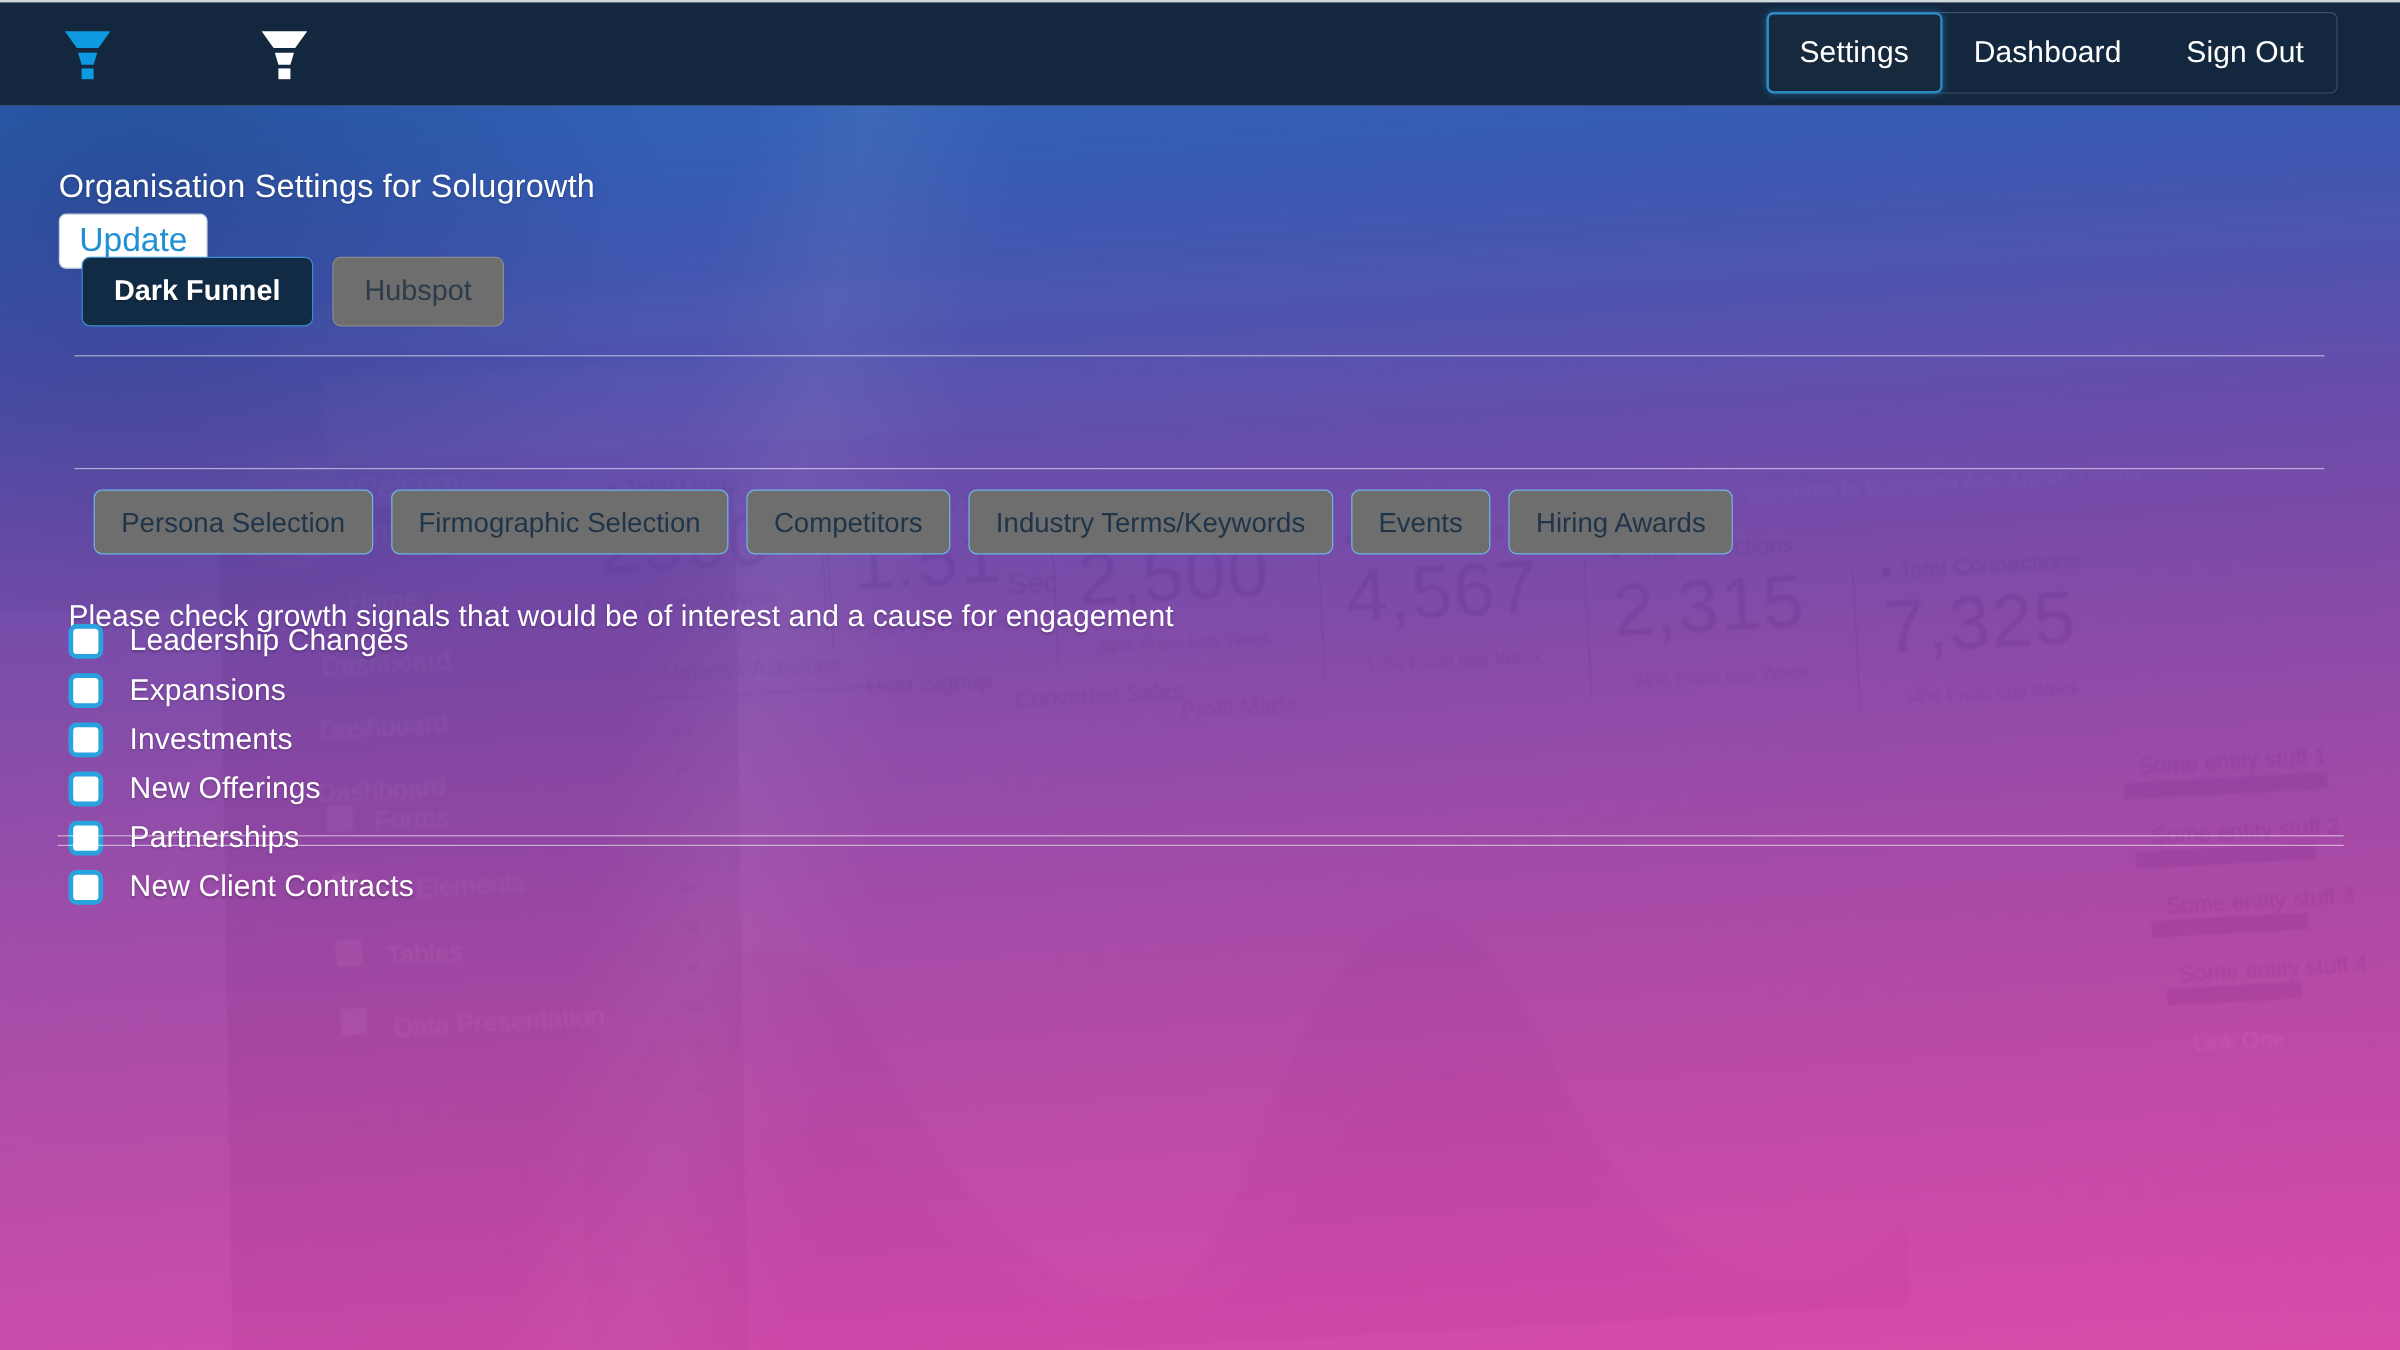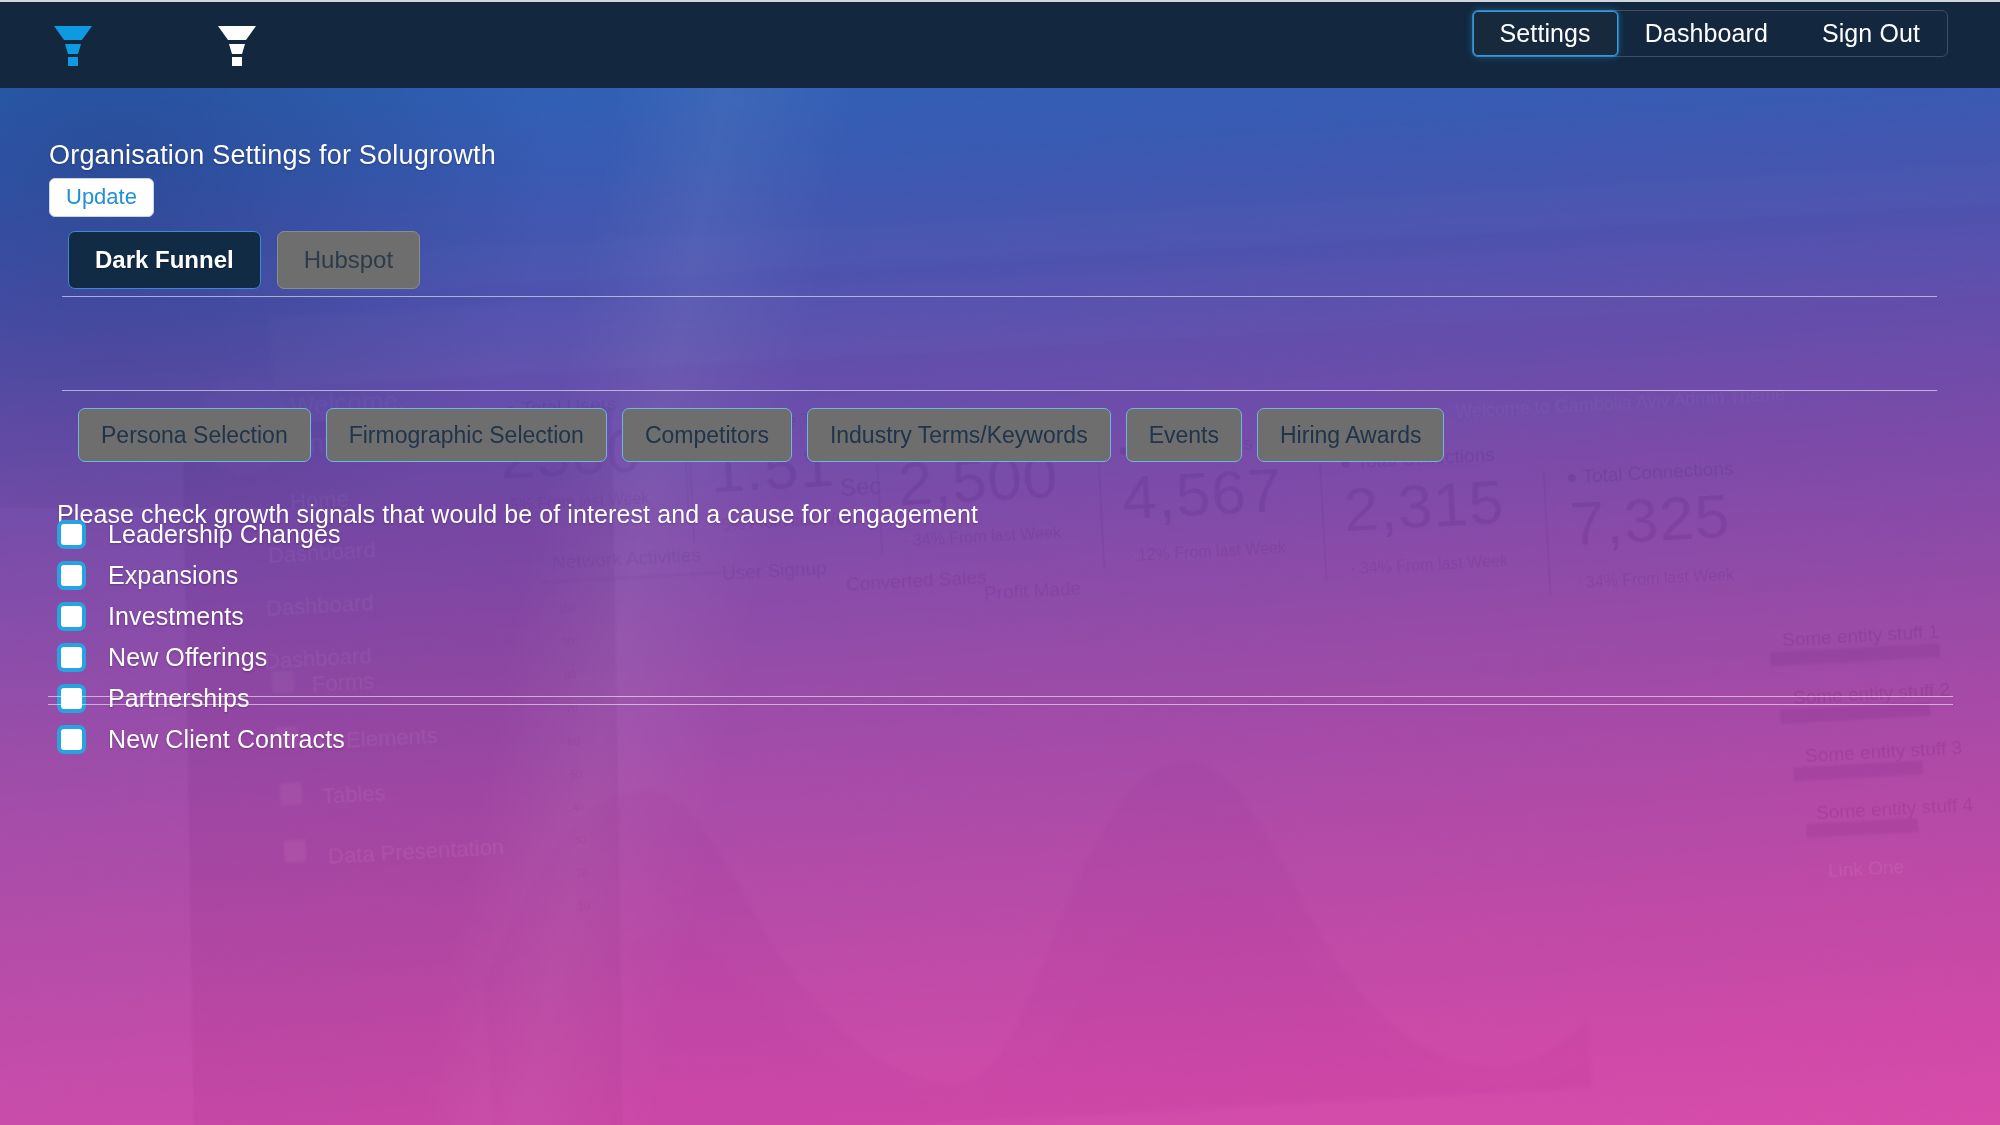--- a/index.html
+++ b/index.html
@@ -186,21 +186,21 @@
 
   .funnel { display: block; }
 
   .nav-group {
     position: absolute;
     right: 52px; top: 8px;
     display: flex;
     align-items: stretch;
     border: 1px solid #3c4f63;
     border-radius: 6px;
-    height: 47px;
+    height: 68px;
   }
   .nav-btn {
     display: flex;
     align-items: center;
     padding: 0 26px;
     color: #ffffff;
     font-size: 25px;
     letter-spacing: .1px;
     background: transparent;
     border: 1px solid transparent;
@@ -230,33 +230,33 @@
     font-size: 27px;
     letter-spacing: .2px;
     text-shadow: 0 1px 2px rgba(0,0,0,.25);
   }
 
   .update-btn {
     position: absolute;
     left: 49px; top: 90px;
     background: #ffffff;
     color: #1f8fd6;
-    font-size: 22px;
+    font-size: 28px;
     padding: 5px 16px 7px 16px;
     border: 1px solid #c9d6e0;
     border-radius: 6px;
     cursor: pointer;
     font-family: "Liberation Sans", sans-serif;
     line-height: 1.15;
   }
 
   
   .source-row {
     position: absolute;
-    left: 68px; top: 143px;
+    left: 68px; top: 126px;
     display: flex;
     gap: 16px;
   }
   .src-btn {
     font-size: 24px;
     padding: 14px 26px;
     border-radius: 7px;
     cursor: pointer;
     font-family: "Liberation Sans", sans-serif;
     white-space: nowrap;

